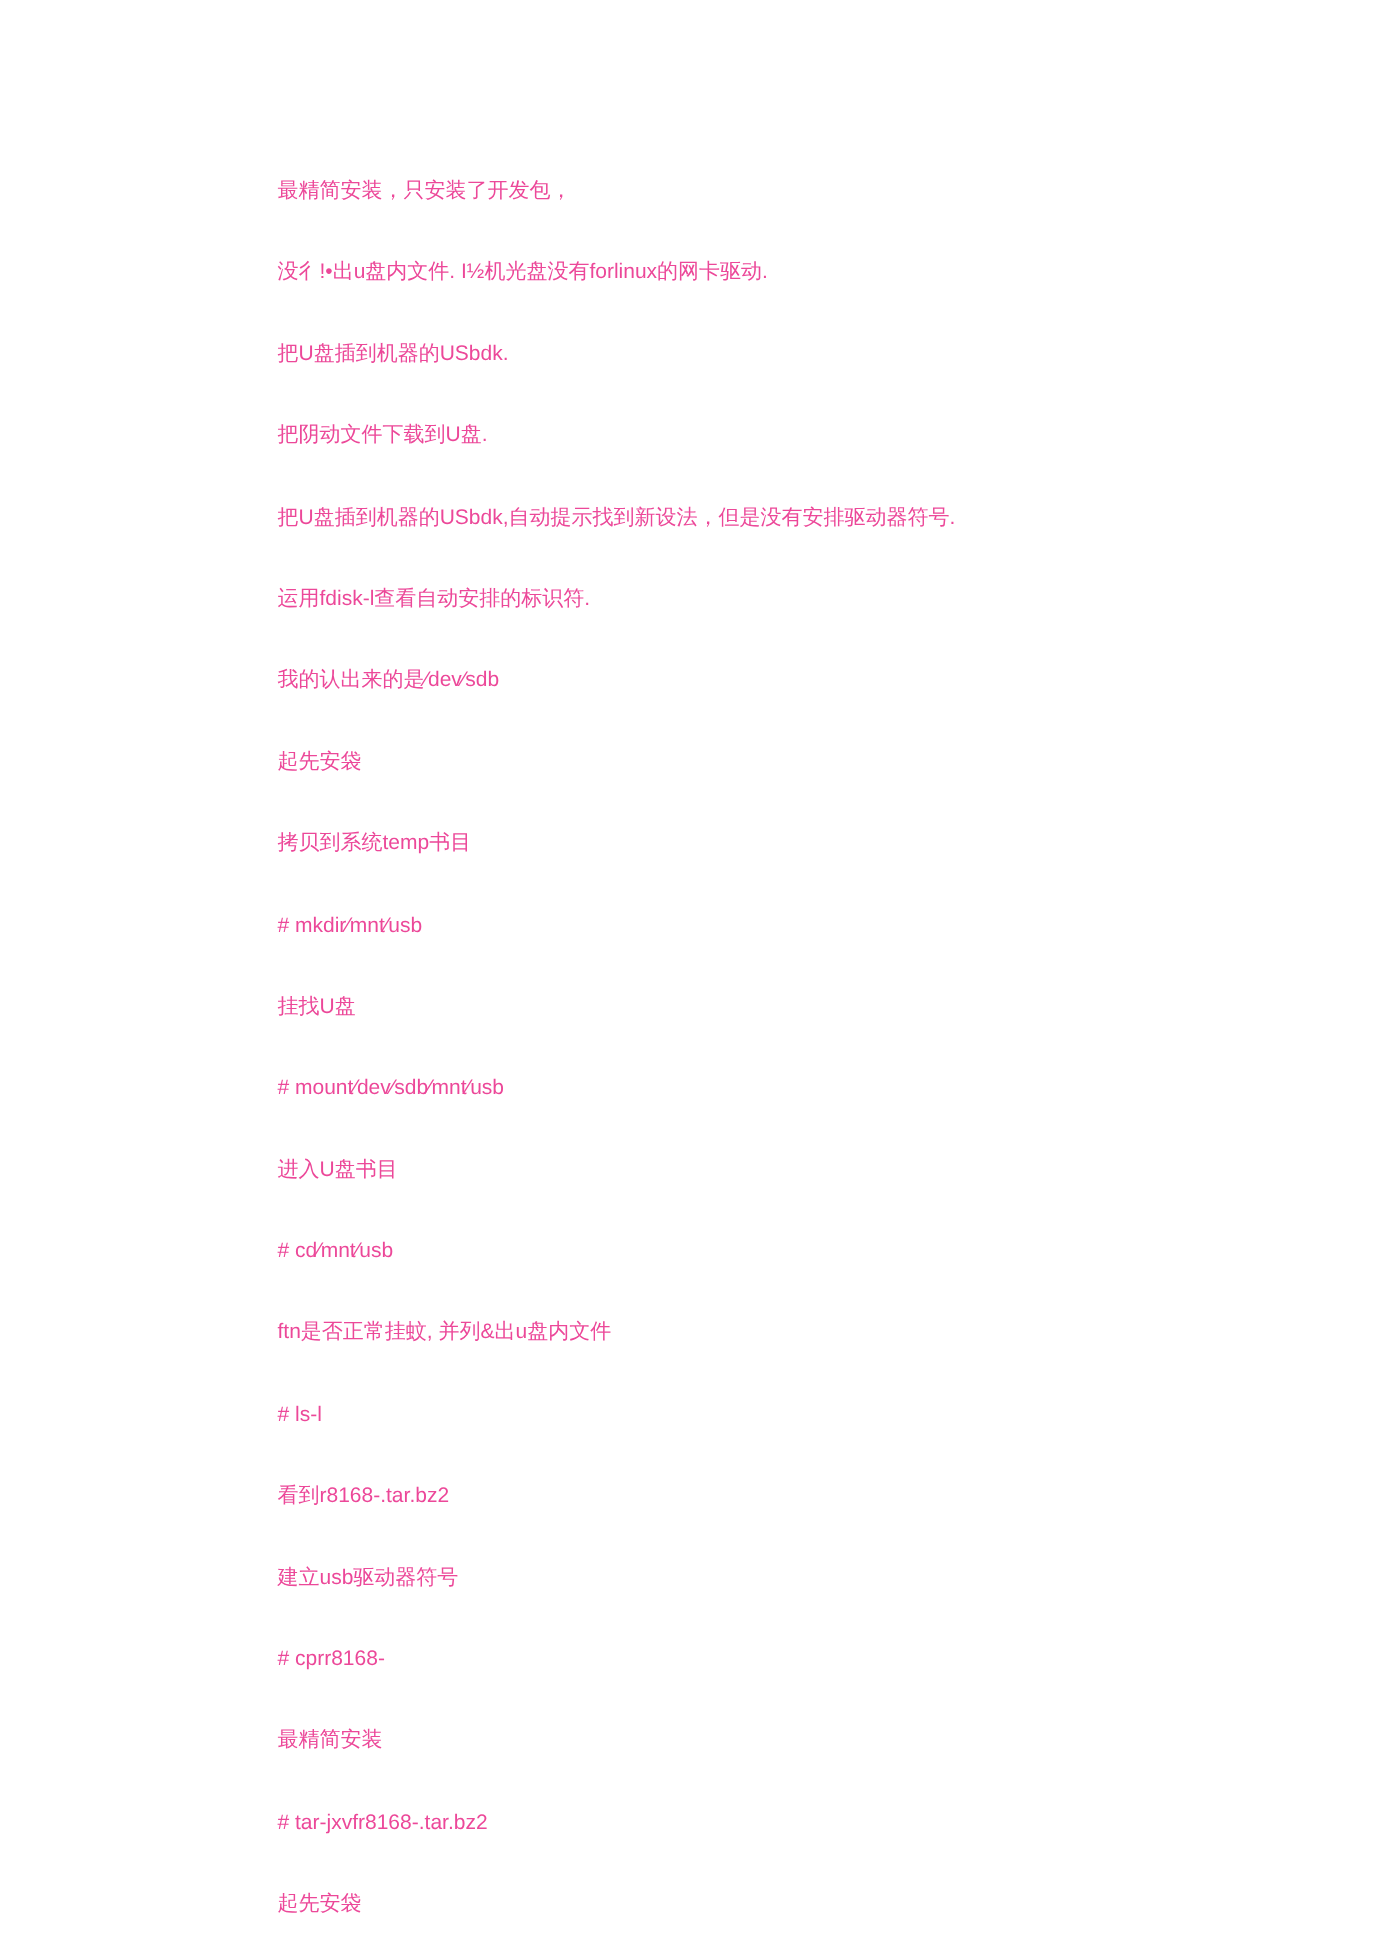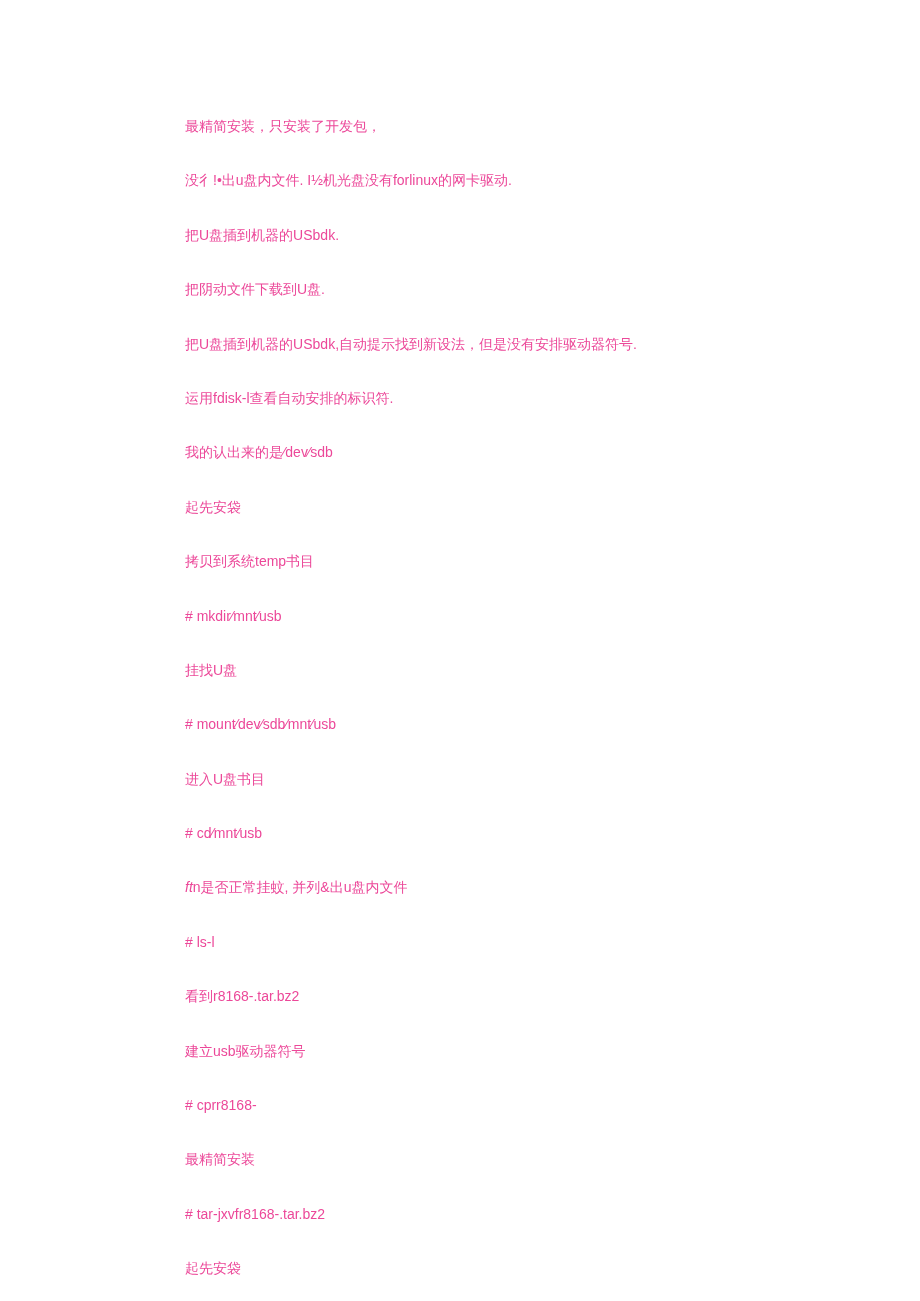--- a/index.html
+++ b/index.html
@@ -14,21 +14,20 @@
       min-height: 1301px;
       padding: 115px 185px 60px 185px;
     }
     p {
       font-size: 14px;
       color: #ec4899;
       line-height: 1.6;
       margin-bottom: 32px;
     }
     .italic {
-      font-style: italic;
     }
   </style>
 </head>
 <body>
 
 <p>最精简安装，只安装了开发包，</p>
 <p>没彳!•出u盘内文件. I½机光盘没有forlinux的网卡驱动.</p>
 <p>把U盘插到机器的USbdk.</p>
 <p>把阴动文件下载到U盘.</p>
 <p>把U盘插到机器的USbdk,自动提示找到新设法，但是没有安排驱动器符号.</p>

